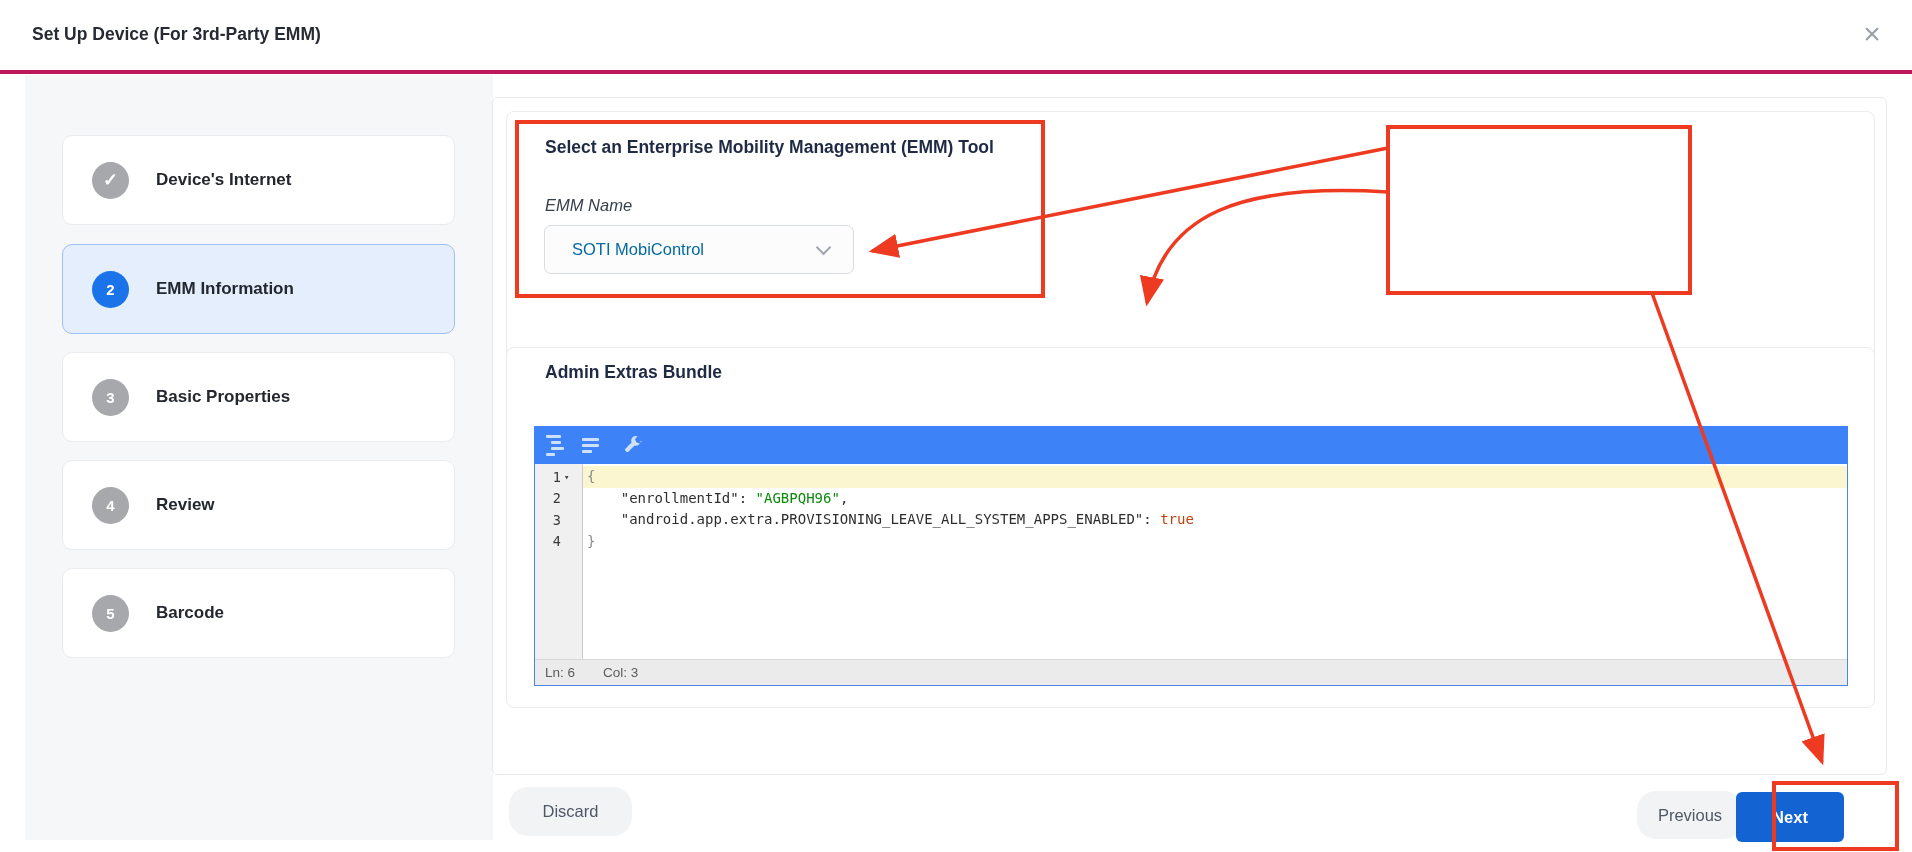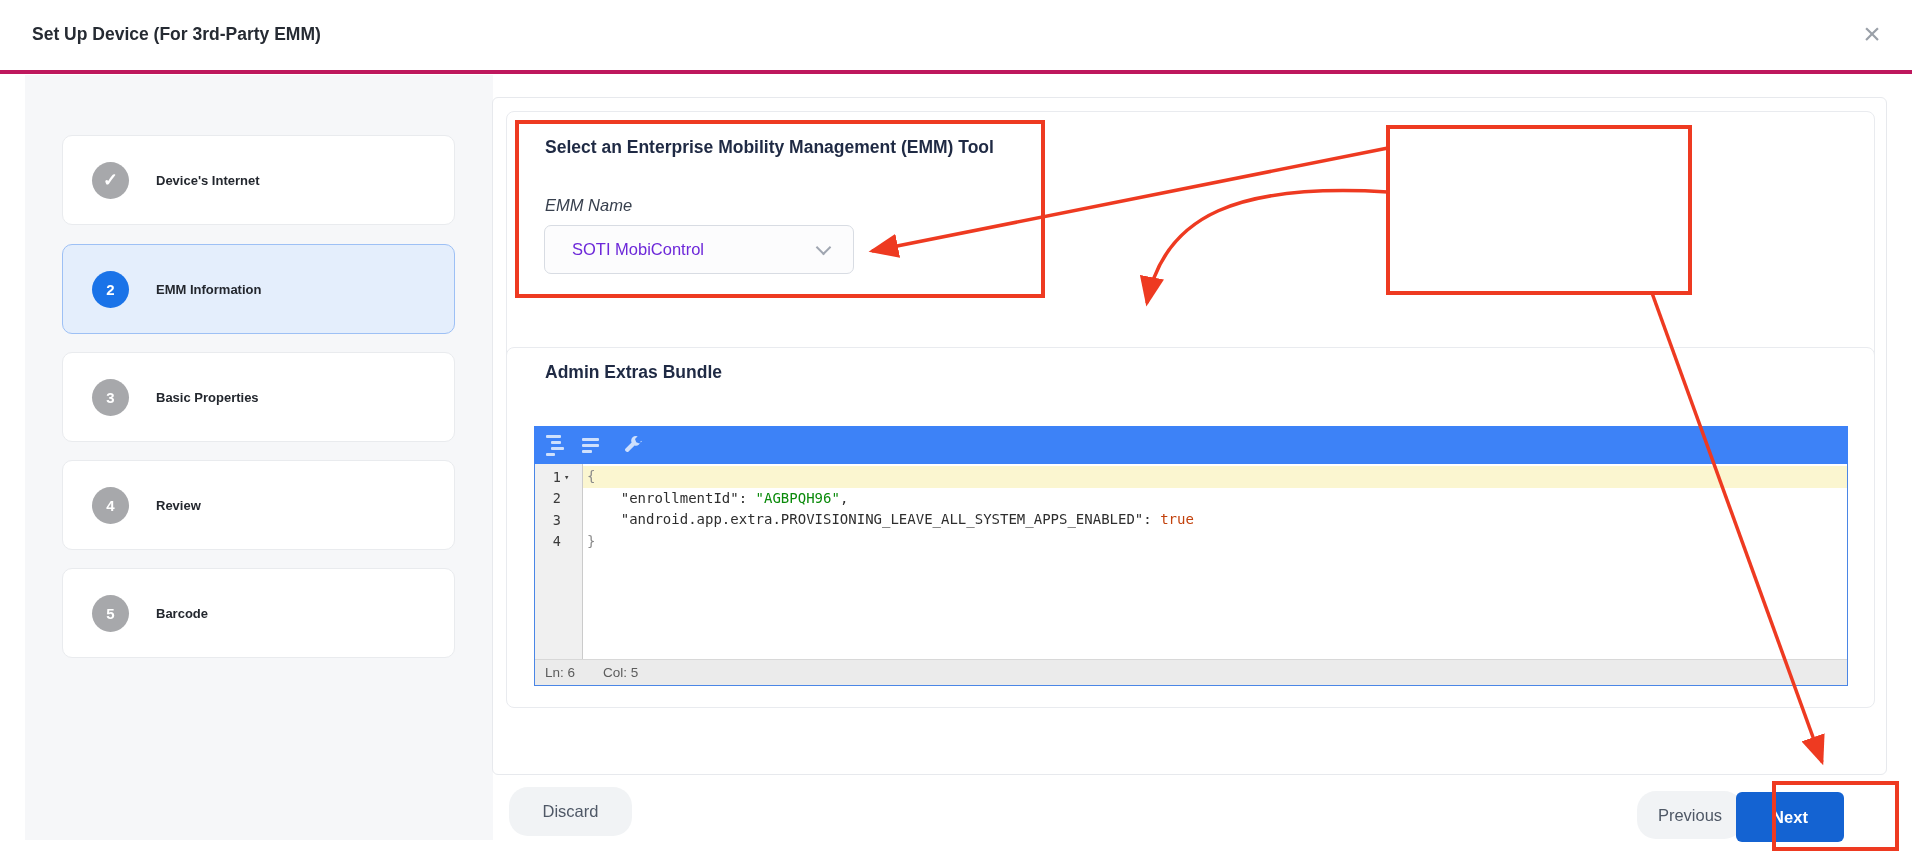--- a/index.html
+++ b/index.html
@@ -14,32 +14,32 @@
 
   
   .sidebar { position:absolute; left:25px; top:75px; width:468px; height:765px; background:#f6f7f9; }
   .step-card { position:absolute; left:37px; width:393px; height:90px; background:#fff; border:1px solid #e9ebee; border-radius:10px;
                display:flex; align-items:center; cursor:pointer; }
   .step-card.active { background:#e4eefc; border:1px solid #9dc0f5; }
   .step-circle { width:37px; height:37px; border-radius:50%; margin-left:29px; display:flex; align-items:center; justify-content:center;
                  color:#fff; font-size:15px; font-weight:bold; background:#a7a8ab; flex:0 0 auto; }
   .step-circle.active { background:#1a73e8; }
   .step-circle .chk { font-size:18px; }
-  .step-label { margin-left:27px; font-size:13px; font-weight:bold; color:#23272e; }
+  .step-label { margin-left:27px; font-size:17px; font-weight:bold; color:#23272e; }
 
   
   .main-panel { position:absolute; left:492px; top:97px; width:1395px; height:678px; background:#fff; border:1px solid #e7e9ed; border-radius:6px; }
   .card { position:absolute; left:13px; width:1369px; background:#fff; border:1px solid #e9ebef; border-radius:8px; }
   .card-a { top:13px; height:261px; }
   .card-b { top:249px; height:361px; }
   .card-heading { position:absolute; left:38px; font-size:17.5px; font-weight:bold; color:#1f2a44; }
   .emm-label { position:absolute; left:38px; top:84px; font-size:16.5px; color:#38404e;font-style:italic; }
   .emm-select { position:absolute; left:37px; top:113px; width:310px; height:49px; background:#fcfcfd; border:1px solid #d8dce3; border-radius:7px;
                 display:flex; align-items:center; cursor:pointer; }
-  .emm-select .val { margin-left:27px; font-size:16.5px; color:#6d28d9; flex:1; }
+  .emm-select .val { margin-left:27px; font-size:16.5px; color:#0369a1; flex:1; }
   .chev { width:11px; height:11px; border-right:2px solid #a0a6b1; border-bottom:2px solid #a0a6b1; transform:rotate(45deg); margin-right:24px; margin-top:-5px; }
 
   
   .editor { position:absolute; left:27px; top:78px; width:1314px; height:260px; }
   .ed-toolbar { height:38px; background:#3d82f7; display:flex; align-items:center; }
   .ed-btn { width:24px; height:24px; margin-left:12px; display:flex; flex-direction:column; justify-content:center; cursor:pointer; }
   .ed-btn .bar { height:3px; background:#cfe0fc; border-radius:1px; margin:1.5px 0; }
   .ed-frame { border:1px solid #4a86e6; border-top:none; height:222px; display:flex; flex-direction:column; }
   .ed-body { flex:1; display:flex; overflow:hidden; background:#fff; }
   .gutter { width:48px; background:#f0f0f0; border-right:1px solid #cbcbcb; padding-top:2px; }
@@ -159,21 +159,21 @@
             </div>
             <div class="codecol">
               <div class="code-line activeline"><span class="tok-brace">{</span></div>
               <div class="code-line"><span>    "enrollmentId": </span><span class="tok-string">"AGBPQH96"</span><span>,</span></div>
               <div class="code-line"><span>    "android.app.extra.PROVISIONING_LEAVE_ALL_SYSTEM_APPS_ENABLED": </span><span class="tok-bool">true</span></div>
               <div class="code-line"><span class="tok-brace">}</span></div>
             </div>
           </div>
           <div class="ed-status">
             <span>Ln: 6</span>
-            <span class="col">Col: 5</span>
+            <span class="col">Col: 3</span>
           </div>
         </div>
       </div>
     </div>
   </div>
 
   <div class="btn btn-gray btn-discard">Discard</div>
   <div class="btn btn-gray btn-previous">Previous</div>
   <div class="btn btn-next">Next</div>
 

